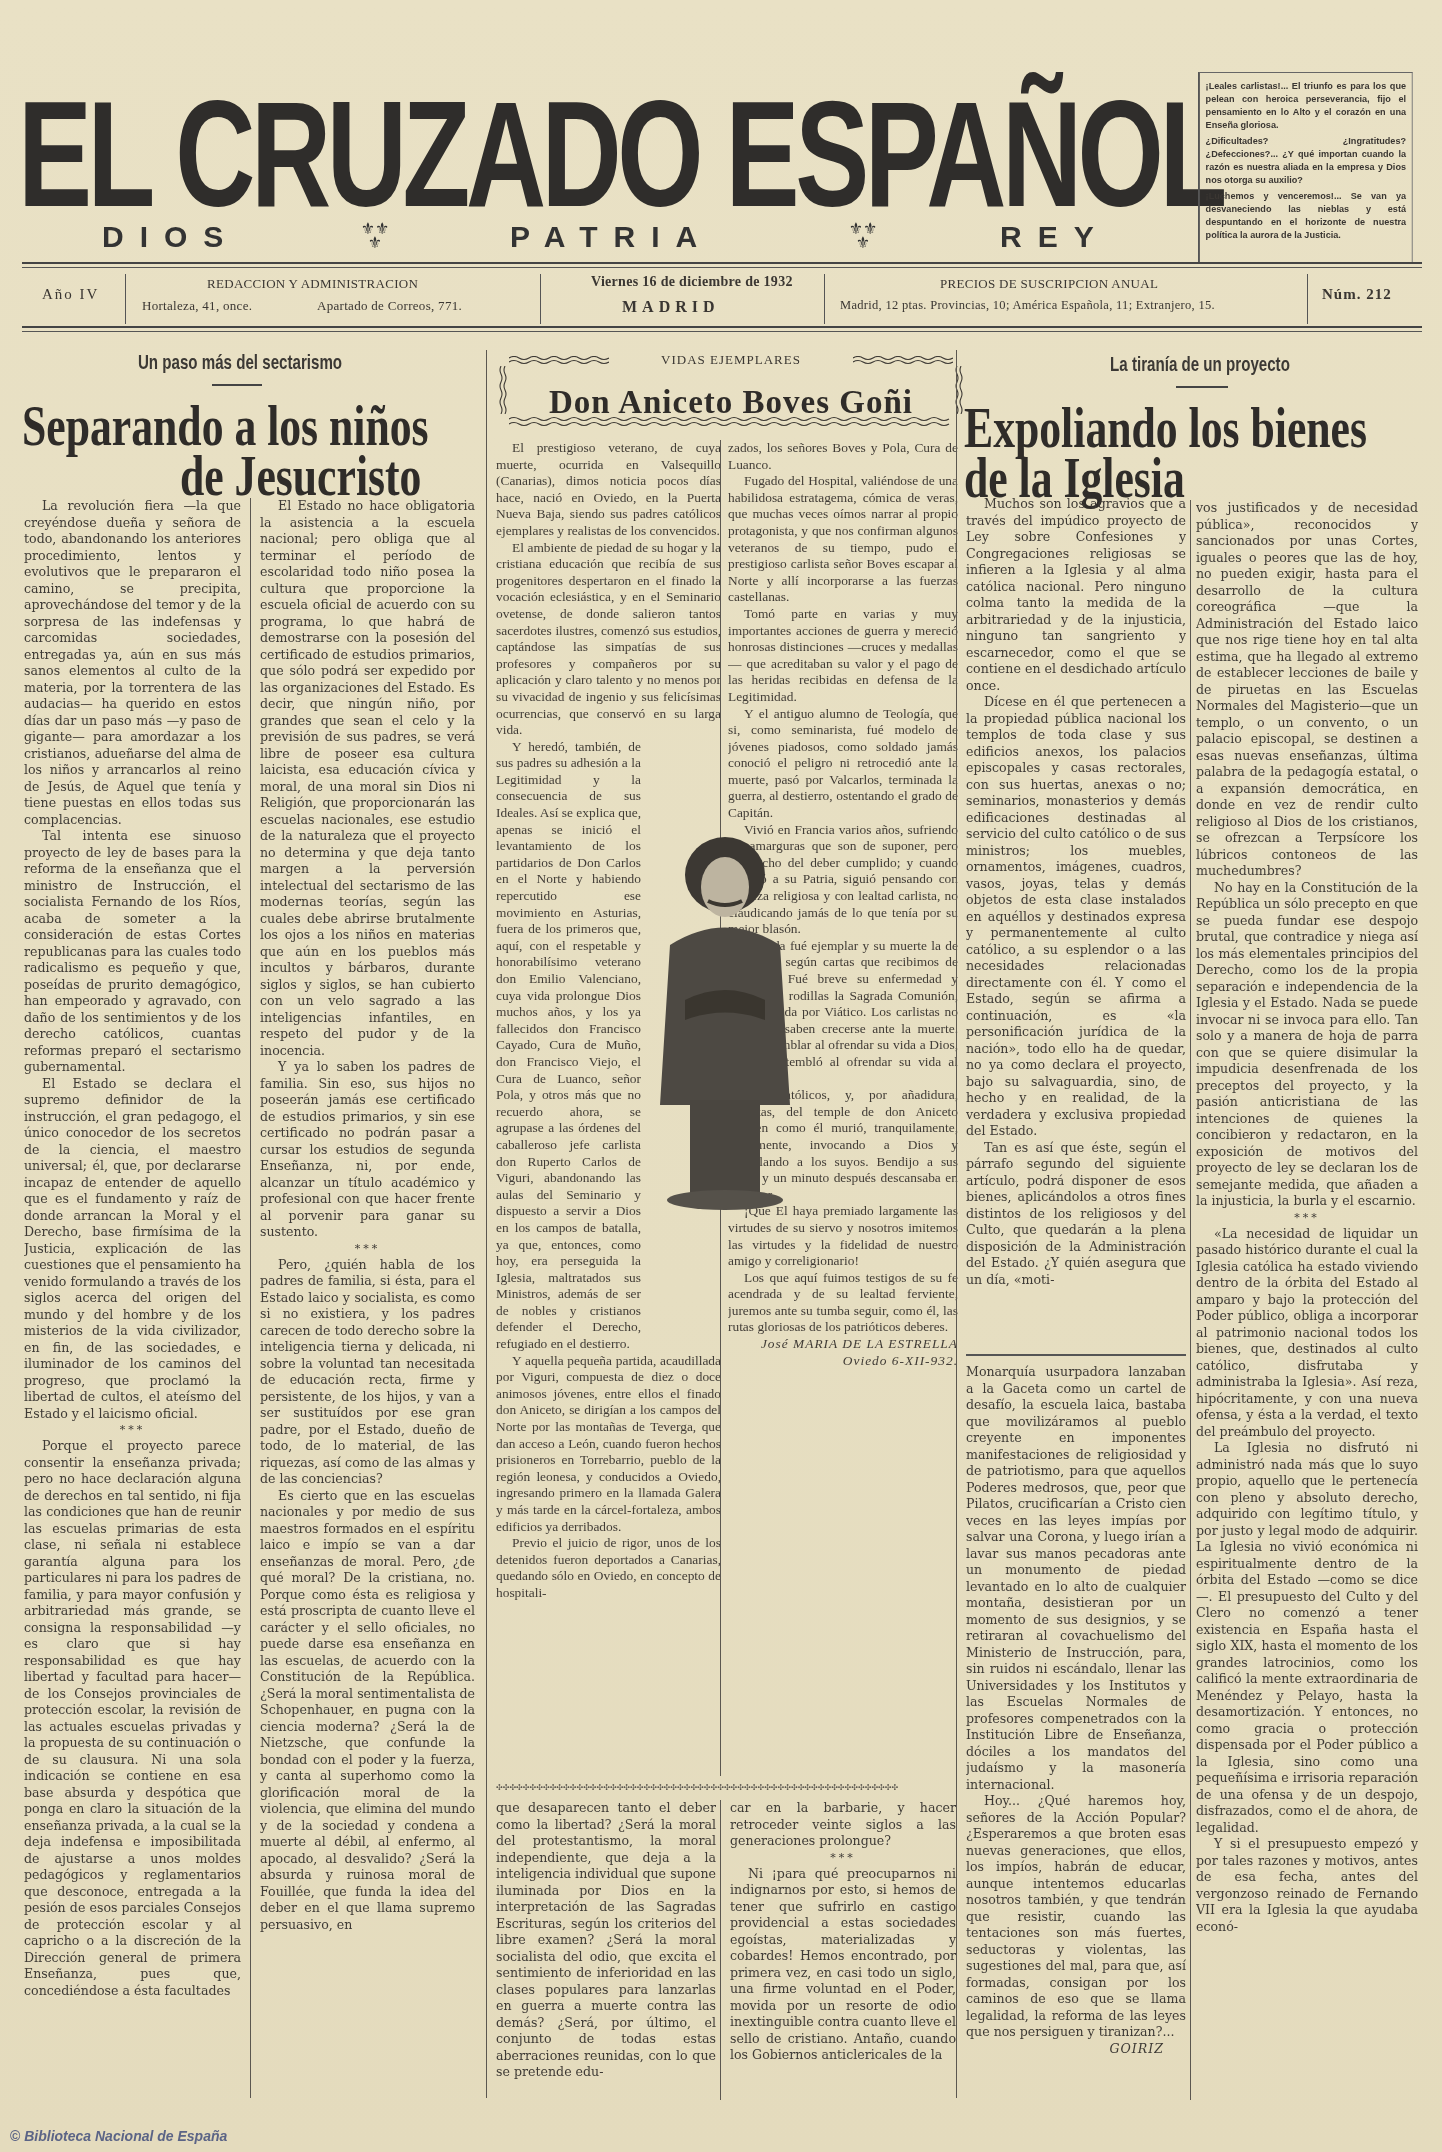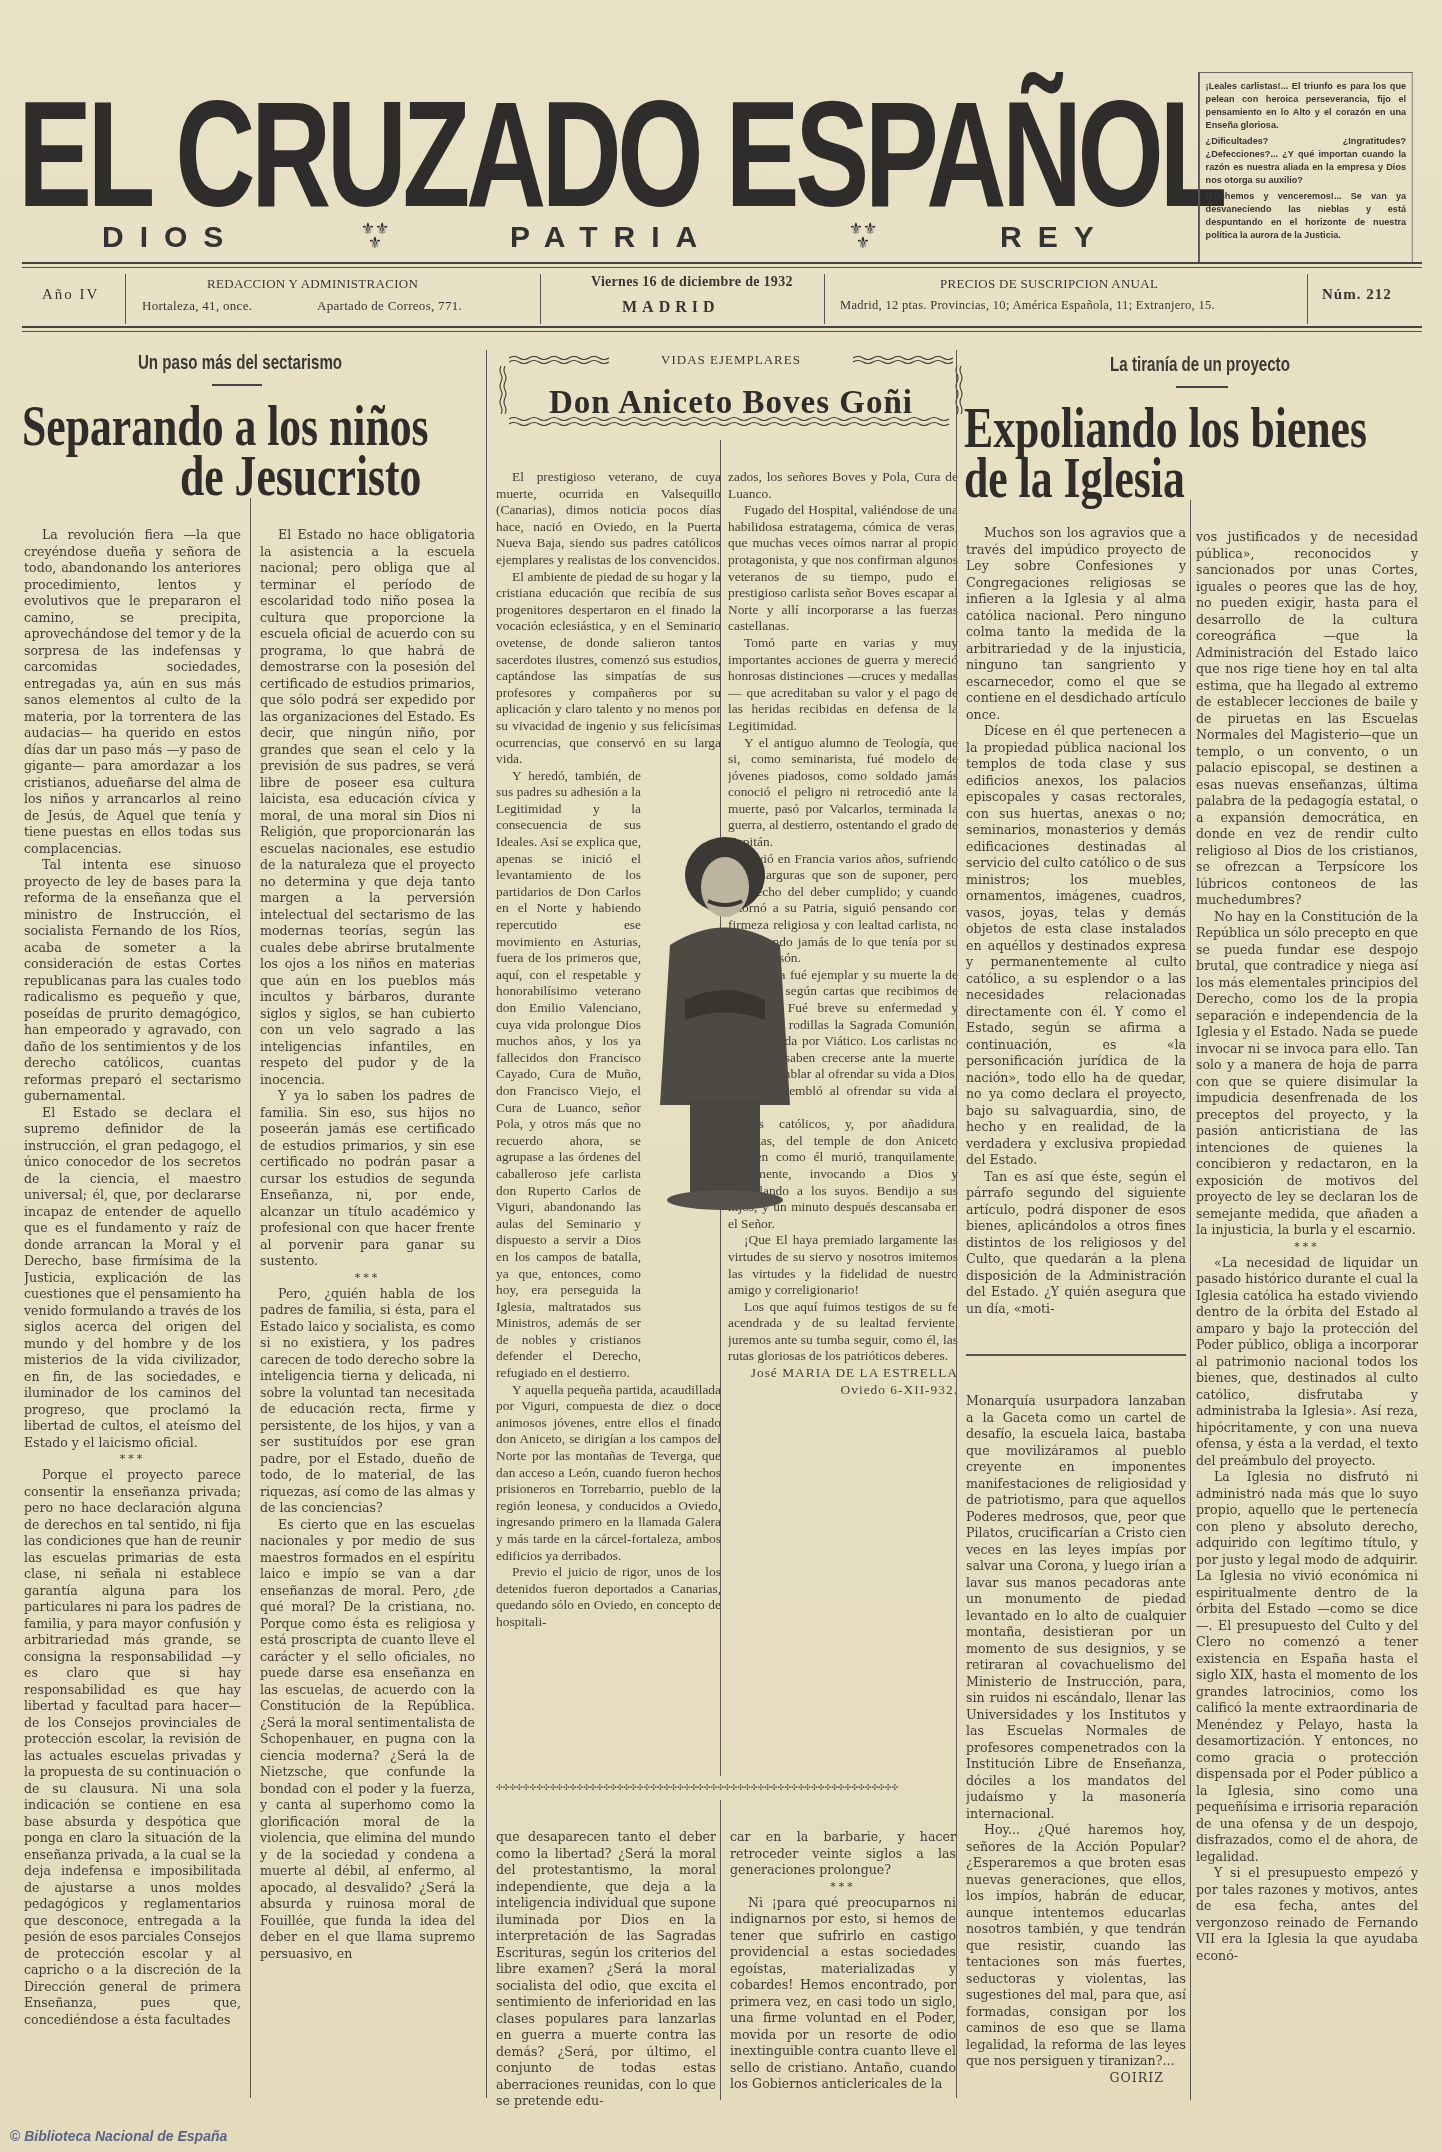--- a/index.html
+++ b/index.html
@@ -53,26 +53,26 @@
     transform: scaleX(0.78); transform-origin: left top; white-space: nowrap;
   }
 
   .vidas-box { position: absolute; left: 497px; top: 352px; width: 468px; height: 78px; }
   .vidas-kicker { position: absolute; left: 0; right: 0; top: 0; text-align: center; font-family: "Liberation Serif", serif; font-size: 13px; letter-spacing: 1px; color: #3a3632; }
   .vidas-title { position: absolute; left: 0; right: 0; top: 32px; text-align: center; font-family: "Liberation Serif", serif; font-weight: 700; font-size: 33px; letter-spacing: 1px; color: #2f2c29; }
 
   
   .col {
     position: absolute; font-family: "DejaVu Serif", serif; font-size: 12.6px; line-height: 16.5px;
-    color: #3e3a35; text-align: justify; hyphens: manual; overflow: hidden; margin-top: 29px;
+    color: #3e3a35; text-align: justify; hyphens: manual; overflow: hidden;
   }
   .col p { text-indent: 18px; margin-bottom: 0; }
   .col p + p { margin-top: 0; }
   .col .stars { text-align: center; text-indent: 0; letter-spacing: 3px; font-size: 11px; line-height: 16px; }
-  .col .sig { text-align: right; text-indent: 0; letter-spacing: 1px; }
+  .col .sig { text-align: right; text-indent: 0; letter-spacing: 1px; font-style: italic; }
   .col.center { font-size: 12px; line-height: 16.6px; font-family: "Liberation Serif", serif; color: #413c36; font-size: 13.4px; }
   .col.center p { text-indent: 16px; }
 
   .vrule { position: absolute; width: 1px; background: #5b5750; }
 
   .ornament-rule { position: absolute; height: 8px; font-size: 8px; line-height: 8px; color: #56524b; overflow: hidden; white-space: nowrap; letter-spacing: 0; }
 
   .portrait { position: absolute; left: 650px; top: 815px; width: 150px; height: 395px; }
 
   .footer-credit { position: absolute; left: 10px; top: 2128px; font-family: "Liberation Sans", sans-serif; font-weight: 700; font-style: italic; font-size: 14px; color: #5b6486; }

